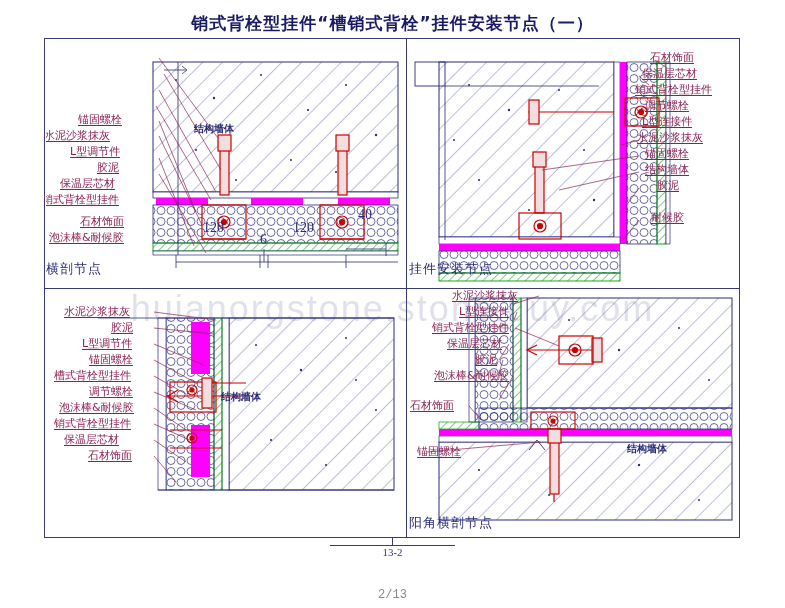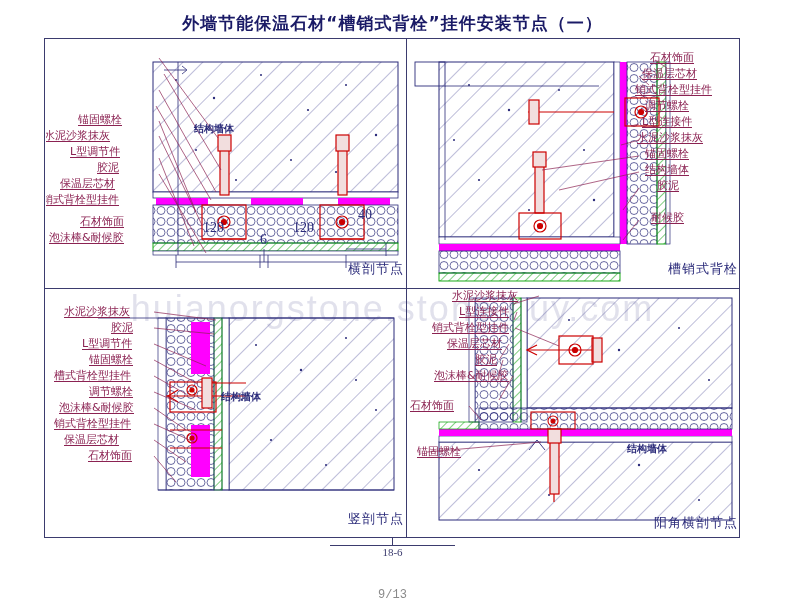--- a/index.html
+++ b/index.html
@@ -61,21 +61,21 @@
   }
 
   
   .quad{position:absolute;overflow:hidden;}
   #quad-tl{left:46px;top:40px;width:358px;height:246px;}
   #quad-tr{left:409px;top:40px;width:329px;height:246px;}
   #quad-bl{left:46px;top:290px;width:358px;height:246px;}
   #quad-br{left:409px;top:290px;width:329px;height:246px;}
 
   .caption{
-    position:absolute;width:100%;text-align:right;
+    position:absolute;width:100%;text-align:left;
     font-size:13px;color:#2b2b7a;letter-spacing:1px;
   }
   #cap-tl{left:0;bottom:8px;}
   #cap-tr{left:0;bottom:8px;}
   #cap-bl{left:0;bottom:8px;}
   #cap-br{left:0;bottom:4px;}
 
   
   .lbl{
     position:absolute;font-size:11px;color:#8b2252;white-space:nowrap;
@@ -94,21 +94,21 @@
   }
 
   svg{position:absolute;left:0;top:0;overflow:visible;}
 </style>
 </head>
 <body>
 
 <div class="page">
 
   <div class="title-bar">
-    <span class="title-text">外墙节能保温石材“槽销式背栓”挂件安装节点（一）</span>
+    <span class="title-text">销式背栓型挂件“槽销式背栓”挂件安装节点（一）</span>
   </div>
 
   <div class="watermark">huianorgstone.stone.buy.com</div>
 
   <div class="frame"></div>
   <div class="v-split"></div>
   <div class="h-split"></div>
 
   <div class="quad" id="quad-tl">
     <svg width="358" height="246">
@@ -288,21 +288,21 @@
     <div class="lbl r" style="left:233px;top:28px;">保温层芯材</div>
     <div class="lbl r" style="left:226px;top:44px;">销式背栓型挂件</div>
     <div class="lbl r" style="left:236px;top:60px;">调节螺栓</div>
     <div class="lbl r" style="left:233px;top:76px;">L型连接件</div>
     <div class="lbl r" style="left:228px;top:92px;">水泥沙浆抹灰</div>
     <div class="lbl r" style="left:236px;top:108px;">锚固螺栓</div>
     <div class="lbl r" style="left:236px;top:124px;">结构墙体</div>
     <div class="lbl r" style="left:248px;top:140px;">胶泥</div>
     <div class="lbl r" style="left:242px;top:172px;">耐候胶</div>
 
-    <div class="caption" id="cap-tr">槽销式背栓</div>
+    <div class="caption" id="cap-tr">挂件安装节点</div>
   </div>
 
   <div class="quad" id="quad-bl">
     <svg width="358" height="246">
 
       <rect x="183" y="28" width="165" height="172" fill="url(#conc)" stroke="#2b2b7a" stroke-width="1"></rect>
       <g fill="#2b2b7a">
         <circle cx="210" cy="55" r="1"></circle>
           <circle cx="255" cy="80" r="1.2"></circle>
         <circle cx="300" cy="48" r="1"></circle>
@@ -361,21 +361,20 @@
     <div class="lbl l" style="left:65px;top:32px;">胶泥</div>
     <div class="lbl l" style="left:36px;top:48px;">L型调节件</div>
     <div class="lbl l" style="left:43px;top:64px;">锚固螺栓</div>
     <div class="lbl l" style="left:8px;top:80px;">槽式背栓型挂件</div>
     <div class="lbl l" style="left:43px;top:96px;">调节螺栓</div>
     <div class="lbl l" style="left:13px;top:112px;">泡沫棒&amp;耐候胶</div>
     <div class="lbl l" style="left:8px;top:128px;">销式背栓型挂件</div>
     <div class="lbl l" style="left:18px;top:144px;">保温层芯材</div>
     <div class="lbl l" style="left:42px;top:160px;">石材饰面</div>
 
-    <div class="caption" id="cap-bl">竖剖节点</div>
   </div>
 
   <div class="quad" id="quad-br">
     <svg width="329" height="246">
 
       <rect x="118" y="8" width="205" height="110" fill="url(#conc)" stroke="#2b2b7a" stroke-width="1"></rect>
 
       <rect x="30" y="152" width="293" height="78" fill="url(#conc)" stroke="#2b2b7a" stroke-width="1"></rect>
       <g fill="#2b2b7a">
         <circle cx="160" cy="30" r="1"></circle>
@@ -442,17 +441,17 @@
     <div class="lbl l" style="left:66px;top:64px;">胶泥</div>
     <div class="lbl l" style="left:25px;top:80px;">泡沫棒&amp;耐候胶</div>
     <div class="lbl l" style="left:1px;top:110px;">石材饰面</div>
     <div class="lbl l" style="left:8px;top:156px;">锚固螺栓</div>
 
     <div class="caption" id="cap-br">阳角横剖节点</div>
   </div>
 
   <div class="page-ref-line"></div>
   <div class="page-ref-tick"></div>
-  <div class="page-ref">18-6</div>
-
-  <div class="footer-page">9/13</div>
+  <div class="page-ref">13-2</div>
+
+  <div class="footer-page">2/13</div>
 
 </div>
 
 </body></html>

